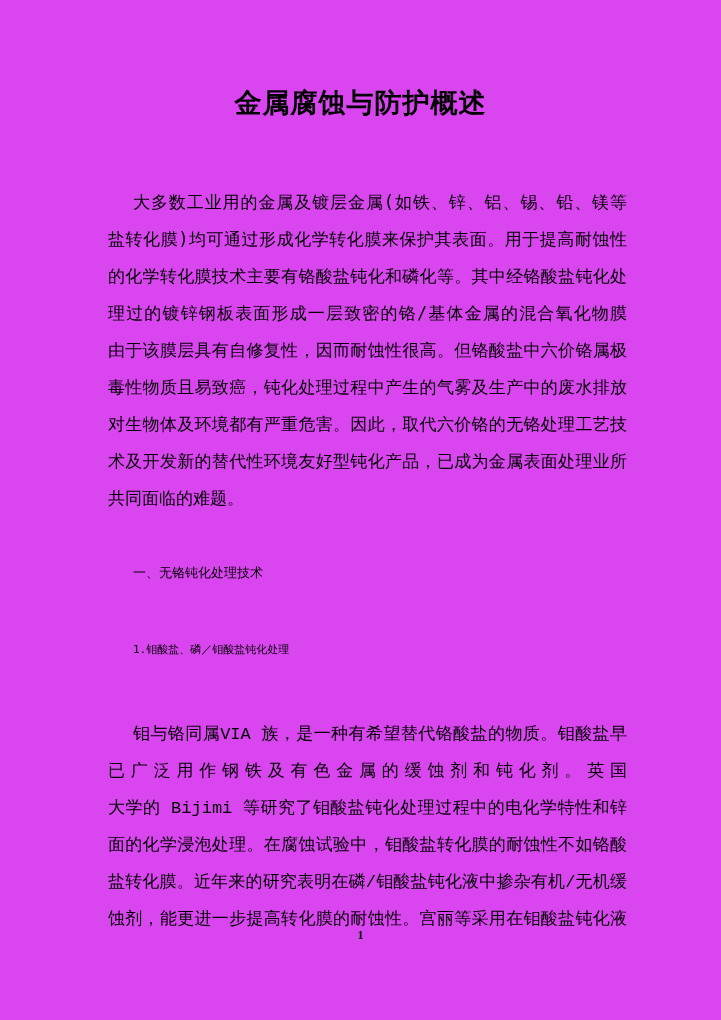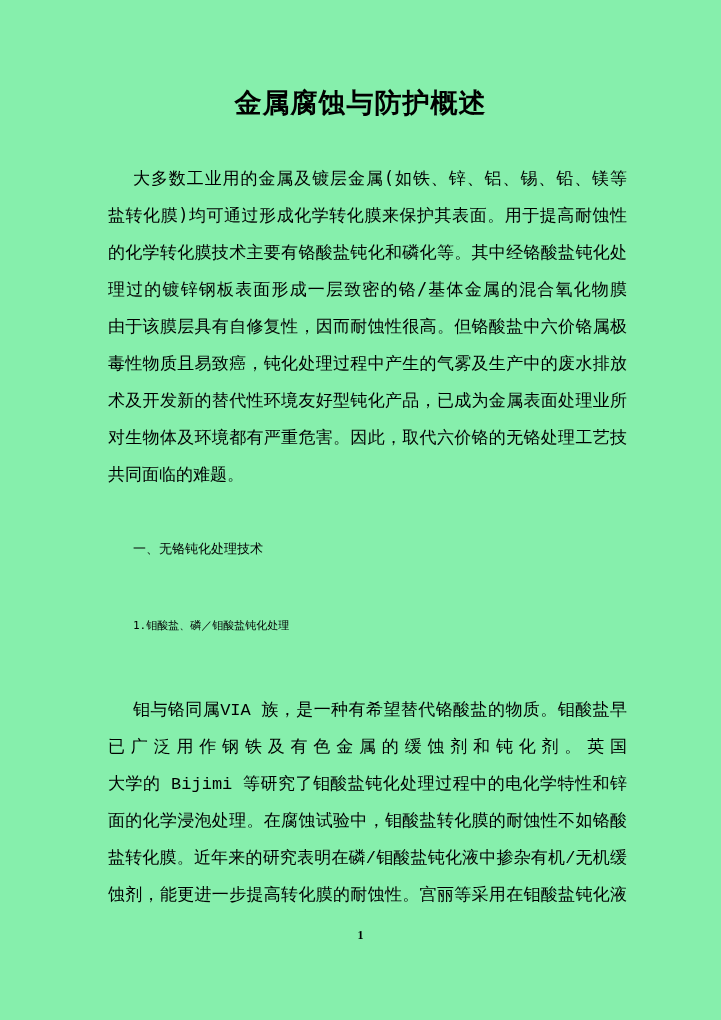--- a/index.html
+++ b/index.html
@@ -4,42 +4,42 @@
 <style>
   html, body {
     margin: 0;
     padding: 0;
     background: #ffffff;
   }
   .page {
     position: relative;
     width: 721px;
     height: 1020px;
-    background: #86efac;
+    background: #d946ef;
     color: #000000;
     
     font-family: "DejaVu Sans Mono", "Liberation Mono", serif;
     overflow: hidden;
   }
   .doc-title {
     margin: 0;
     padding-top: 86px;
     line-height: 34px;
     font-size: 27px;
     font-weight: bold;
     text-align: center;
     letter-spacing: 1px;
   }
   .body-col {
     margin-left: 108px;
     width: 519px;
     font-size: 17px;
   }
   .para { margin: 0; padding: 0; }
-  .para-1 { margin-top: 40px; }
+  .para-1 { margin-top: 64px; }
   .para-2 { margin-top: 48px; font-family: Liberation Mono, monospace; }
   .line {
     height: 37px;
     line-height: 37px;
     white-space: nowrap;
   }
   .just {
     white-space: normal;
     text-align: justify;
     text-align-last: justify;
@@ -81,22 +81,22 @@
 
   <div class="body-col">
 
     <div class="para para-1">
       <div class="line just first-line">大多数工业用的金属及镀层金属(如铁、锌、铝、锡、铅、镁等</div>
       <div class="line just">盐转化膜)均可通过形成化学转化膜来保护其表面。用于提高耐蚀性</div>
       <div class="line just">的化学转化膜技术主要有铬酸盐钝化和磷化等。其中经铬酸盐钝化处</div>
       <div class="line just">理过的镀锌钢板表面形成一层致密的铬/基体金属的混合氧化物膜层，</div>
       <div class="line just">由于该膜层具有自修复性，因而耐蚀性很高。但铬酸盐中六价铬属极</div>
       <div class="line just">毒性物质且易致癌，钝化处理过程中产生的气雾及生产中的废水排放</div>
+      <div class="line just">对生物体及环境都有严重危害。因此，取代六价铬的无铬处理工艺技</div>
       <div class="line just">术及开发新的替代性环境友好型钝化产品，已成为金属表面处理业所</div>
-      <div class="line just">对生物体及环境都有严重危害。因此，取代六价铬的无铬处理工艺技</div>
       <div class="line">共同面临的难题。</div>
     </div>
 
     <div class="sec-heading">一、无铬钝化处理技术</div>
 
     <div class="sub-heading">1.钼酸盐、磷／钼酸盐钝化处理</div>
 
     <div class="para para-2">
       <div class="line just first-line">钼与铬同属VIA 族，是一种有希望替代铬酸盐的物质。钼酸盐早</div>
       <div class="line just">已广泛用作钢铁及有色金属的缓蚀剂和钝化剂。英国 Loughborough</div>

